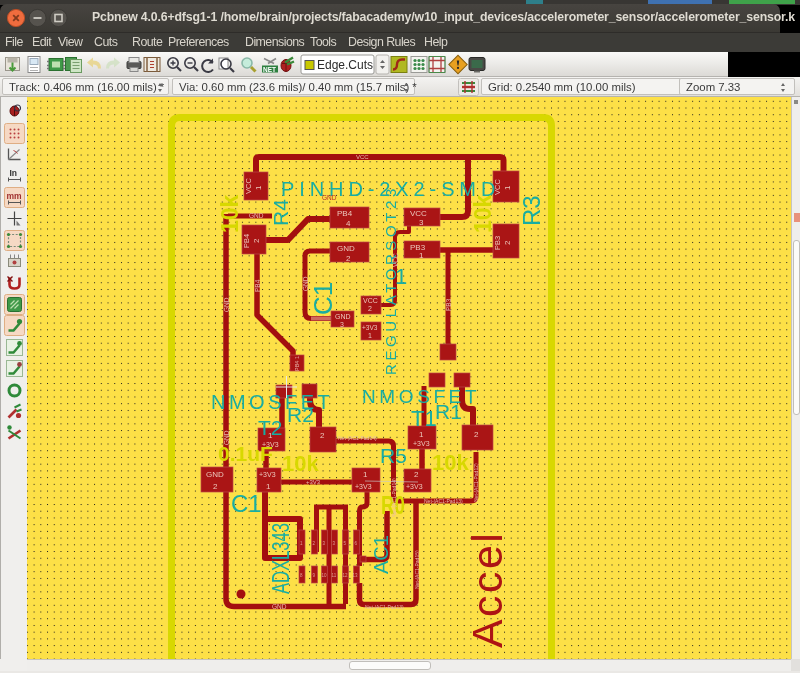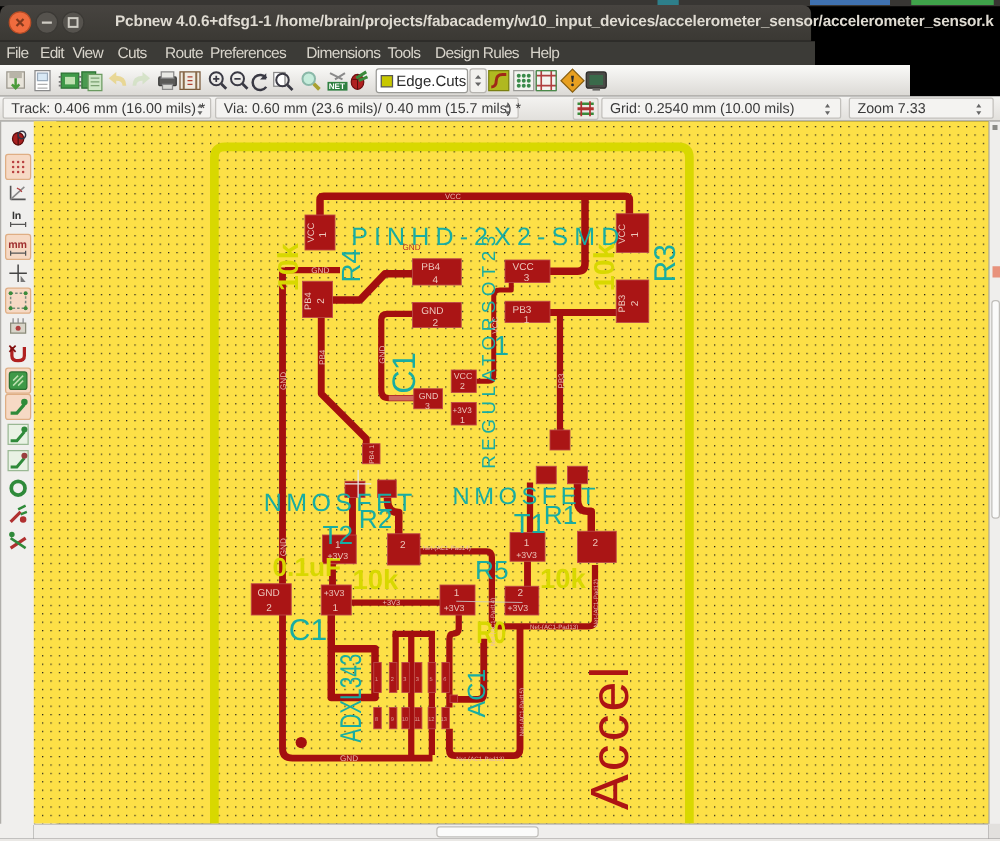--- a/index.html
+++ b/index.html
@@ -2,26 +2,26 @@
 <html><head>
 <meta charset="utf-8">
 <style>
 * { margin:0; padding:0; box-sizing:border-box; }
 html,body { width:800px; height:673px; overflow:hidden; background:#000; font-family:"Liberation Sans", sans-serif; }
 #win { position:absolute; left:0; top:0; width:800px; height:673px; }
 
 #sliver { position:absolute; left:0; top:0; width:800px; height:5px; background:#383633; }
 .sl { position:absolute; top:0; height:4px; }
 
-#titlebar { position:absolute; left:0; top:4px; width:649px; height:29px;
+#titlebar { position:absolute; left:0; top:4px; width:780px; height:29px;
   background:linear-gradient(#474440,#3b3934); border-radius:7px 7px 0 0; border-bottom:1px solid #2e2c29;}
 #title-text { position:absolute; left:92px; top:6px; width:708px; white-space:nowrap; overflow:hidden;
   color:#dfdbd2; font-size:12.3px; font-weight:bold; letter-spacing:-0.15px; }
 
-#menubar { position:absolute; left:0; top:33px; width:652px; height:19px; background:#3c3b37; color:#d8d4cb; font-size:12.4px; letter-spacing:-0.55px; }
+#menubar { position:absolute; left:0; top:33px; width:800px; height:19px; background:#3c3b37; color:#d8d4cb; font-size:12.4px; letter-spacing:-0.55px; }
 #menubar span { position:absolute; top:2px; }
 
 #toolbar1 { position:absolute; left:0; top:52px; width:728px; height:25px;
   background:linear-gradient(#fafaf8,#dcdad6); border-bottom:1px solid #b5b3af; }
 
 #toolbar2 { position:absolute; left:0; top:77px; width:800px; height:20px;
   background:linear-gradient(#f4f3f1,#e2e0dc); border-bottom:1px solid #b5b3af;padding-left:24px; }
 .combo { position:absolute; top:1px; height:17px; background:#f4f3f1; border:1px solid #c2c0bc; border-radius:2px;
   font-size:11.4px; color:#3a3a3a; white-space:nowrap; }
 .combo .txt { position:absolute; left:6px; top:2px; }
@@ -205,21 +205,21 @@
     <div class="combo" style="left:172px;width:243px;">
         <span class="txt">Via: 0.60 mm (23.6 mils)/ 0.40 mm (15.7 mils) *</span>
         <span class="spin" style="right:3px"></span>
       </div>
     <svg style="position:absolute;left:458px;top:1px" width="21" height="18">
       <rect x="0.5" y="0.5" width="20" height="17" rx="2" fill="#eceae6" stroke="#c2c0bc"></rect>
       <path d="M4,5 H17 M4,13 H17" stroke="#3a8a3a" stroke-width="2"></path>
       <path d="M4,9 H17" stroke="#b03030" stroke-width="2.4"></path>
       <path d="M7,3 V15 M14,3 V15" stroke="#b03030" stroke-width="1.4"></path>
     </svg>
-    <div class="combo" style="left:481px;width:192px;">
+    <div class="combo" style="left:481px;width:220px;">
         <span class="txt">Grid: 0.2540 mm (10.00 mils)</span>
         <span class="spin" style="right:5px"></span>
       </div>
     <div class="combo" style="left:679px;width:116px;">
         <span class="txt">Zoom 7.33</span>
         <span class="spin" style="right:6px"></span>
       </div>
   </div>
   <div id="lefttb">
   <svg width="27" height="563" font-family="Liberation Sans, sans-serif">

